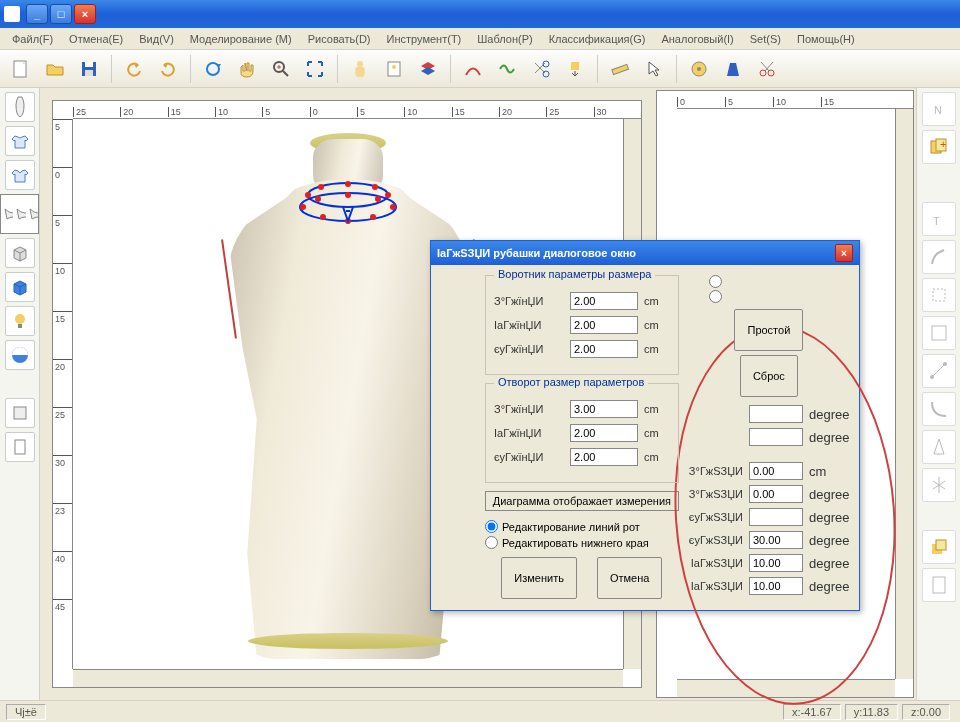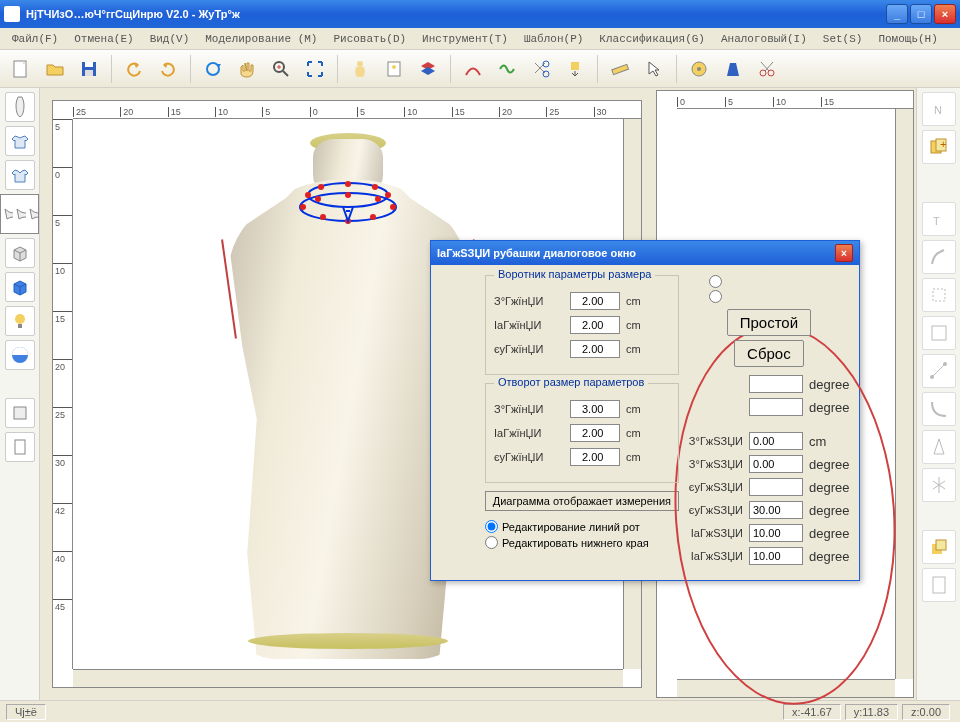--- a/index.html
+++ b/index.html
@@ -8,21 +8,21 @@
 
 .titlebar { height: 28px; background: linear-gradient(#3a87e8, #1e5fd8 50%, #2168d8); display: flex; align-items: center; padding: 0 4px; color: #fff; font-weight: bold; font-size: 12px; }
 .titlebar .icon { width: 16px; height: 16px; background: #fff; border-radius: 2px; margin-right: 6px; }
 .titlebar .title { flex: 1; }
 .titlebar .wbtns { display: flex; gap: 2px; }
 .titlebar .wbtn { width: 22px; height: 20px; background: linear-gradient(#6aa8f7,#3c7de0); border: 1px solid #1a4fa0; border-radius: 3px; color: #fff; display: flex; align-items: center; justify-content: center; font-weight: bold; cursor: pointer; }
 .titlebar .wbtn.close { background: linear-gradient(#f08050,#d83030); border-color: #a02020; }
 
 
 .menubar { height: 22px; background: #ece9d8; display: flex; align-items: center; padding: 2px 6px; gap: 4px; border-bottom: 1px solid #d4d0c8; }
-.menubar .mi { padding: 2px 6px; color: #555; cursor: default; font-family: Liberation Mono, monospace; }
+.menubar .mi { padding: 2px 6px; color: #555; cursor: default; }
 
 
 .toolbar { height: 38px; background: linear-gradient(#fdfdfd,#ece9d8); border-bottom: 1px solid #d4d0c8; display: flex; align-items: center; padding: 0 6px; gap: 4px; }
 .tbtn { width: 30px; height: 30px; border: 1px solid transparent; border-radius: 3px; display: flex; align-items: center; justify-content: center; cursor: pointer; }
 .sep { width: 1px; height: 28px; background: #ccc; margin: 0 3px; }
 
 
 .main { position: absolute; top: 88px; left: 0; right: 0; bottom: 22px; display: flex; }
 .lefttools { width: 40px; background: #f5f5f0; border-right: 1px solid #d4d0c8; display: flex; flex-direction: column; align-items: center; padding: 4px 0; gap: 4px; }
 .lefttools .lt { width: 30px; height: 30px; border: 1px solid #ccc; border-radius: 2px; background: #fff; display: flex; align-items: center; justify-content: center; cursor: pointer; }
@@ -62,23 +62,23 @@
 .dialog .dtitle { height: 24px; background: linear-gradient(#3a87e8,#1e5fd8); color: #fff; font-weight: bold; display: flex; align-items: center; padding: 0 6px; }
 .dialog .dtitle .t { flex: 1; }
 .dialog .dclose { width: 18px; height: 18px; background: linear-gradient(#f08050,#d83030); border: 1px solid #a02020; border-radius: 2px; color:#fff; display:flex;align-items:center;justify-content:center;cursor:pointer; font-size:10px;}
 .dialog .dbody { padding: 10px; display: flex; gap: 10px; position: relative; margin-left: 44px; }
 .dialog .leftcol { width: 200px; }
 .dialog .rightcol { flex: 1; position: relative; }
 .grp { border: 1px solid #c8c4b8; padding: 10px 8px; margin-bottom: 8px; position: relative; }
 .grp .glabel { position: absolute; top: -8px; left: 8px; background: #ece9d8; padding: 0 4px; color: #0030a0; font-size: 11px; }
 .row { display: flex; align-items: center; gap: 6px; margin: 6px 0; }
 .row .lbl { width: 70px; font-size: 11px; color: #333; }
-.row input[type=text] { width: 50px; height: 18px; border: 1px solid #888; padding: 1px 11px; font-size: 11px; background:#fff;}
+.row input[type=text] { width: 68px; height: 18px; border: 1px solid #888; padding: 1px 3px; font-size: 11px; background:#fff;}
 .row .unit { font-size: 11px; color: #333; }
-.btn { padding: 4px 12px; border: 1px solid #888; background: #ece9d8; border-radius: 2px; cursor: pointer; font-size: 15px; }
+.btn { padding: 14px 12px; border: 1px solid #888; background: #ece9d8; border-radius: 2px; cursor: pointer; font-size: 11px; }
 .widebtn { width: 100%; padding: 3px; border: 1px solid #888; background: #ece9d8; cursor: pointer; margin-bottom: 6px; font-size:11px;}
 .radio-row { display:flex; align-items:center; gap:4px; margin:3px 0; font-size:11px;}
 .radio-row input{margin:0;}
 .actionrow { display: flex; gap: 20px; margin-top: 8px; justify-content: center; }
 .rightgrid .rr { display:flex; align-items:center; justify-content:flex-end; gap:6px; margin:5px 0; }
 .rightgrid .rr .rlbl { font-size:11px; color:#333; }
 .rightgrid .rr input { width:54px; height:18px; border:1px solid #888; padding:1px 3px; font-size:11px; background:#fff;}
 .rightgrid .rr .runit { width:40px; font-size:13px; color:#333; }
 .ellipse { position:absolute; left:200px; top:60px; width:220px; height:380px; border:2px solid #d04040; border-radius:50%; pointer-events:none; transform:rotate(-4deg);}
 .radios-top{display:flex;flex-direction:column;align-items:flex-start;gap:2px;margin-bottom:6px;margin-left:20px;}
@@ -91,21 +91,20 @@
 .status .spacer { flex: 1; }
 
 
 svg { display: block; }
 </style>
 </head>
 <body>
 
 <div class="titlebar">
   <div class="icon"></div>
-  <div class="title">HjTЧИзО…юЧ°ггСщИнрю V2.0 - ЖуТр°ж</div>
   <div class="wbtns">
     <div class="wbtn">_</div>
     <div class="wbtn">□</div>
     <div class="wbtn close">×</div>
   </div>
 </div>
 
 <div class="menubar">
   <span class="mi">Файл(F)</span>
   <span class="mi">Отмена(E)</span>
@@ -337,21 +336,21 @@
         </div>
       <div class="ruler-v">
           <span>5</span>
           <span>0</span>
           <span>5</span>
           <span>10</span>
           <span>15</span>
           <span>20</span>
           <span>25</span>
           <span>30</span>
-          <span>42</span>
+          <span>23</span>
           <span>40</span>
           <span>45</span>
         </div>
       <div class="viewport">
         <div class="mannequin">
           <div class="torso">
             <div class="neck-top"></div>
             <div class="neck"></div>
             <div class="torso-shape"></div>
             <div class="seam l"></div>
@@ -512,20 +511,24 @@
       </div>
       <button class="widebtn">Диаграмма отображает измерения</button>
       <div class="radio-row">
           <input type="radio" name="em" checked="" style="">
           <span>Редактирование линий рот</span>
         </div>
       <div class="radio-row">
           <input type="radio" name="em" style="">
           <span>Редактировать нижнего края</span>
         </div>
+      <div class="actionrow">
+        <button class="btn">Изменить</button>
+        <button class="btn">Отмена</button>
+      </div>
     </div>
     <div class="rightcol">
       <div class="radios-top">
         <input type="radio" name="mode" style="">
         <input type="radio" name="mode" style="">
       </div>
       <div class="rbtns">
         <button class="btn">Простой</button>
         <button class="btn">Сброс</button>
       </div>

